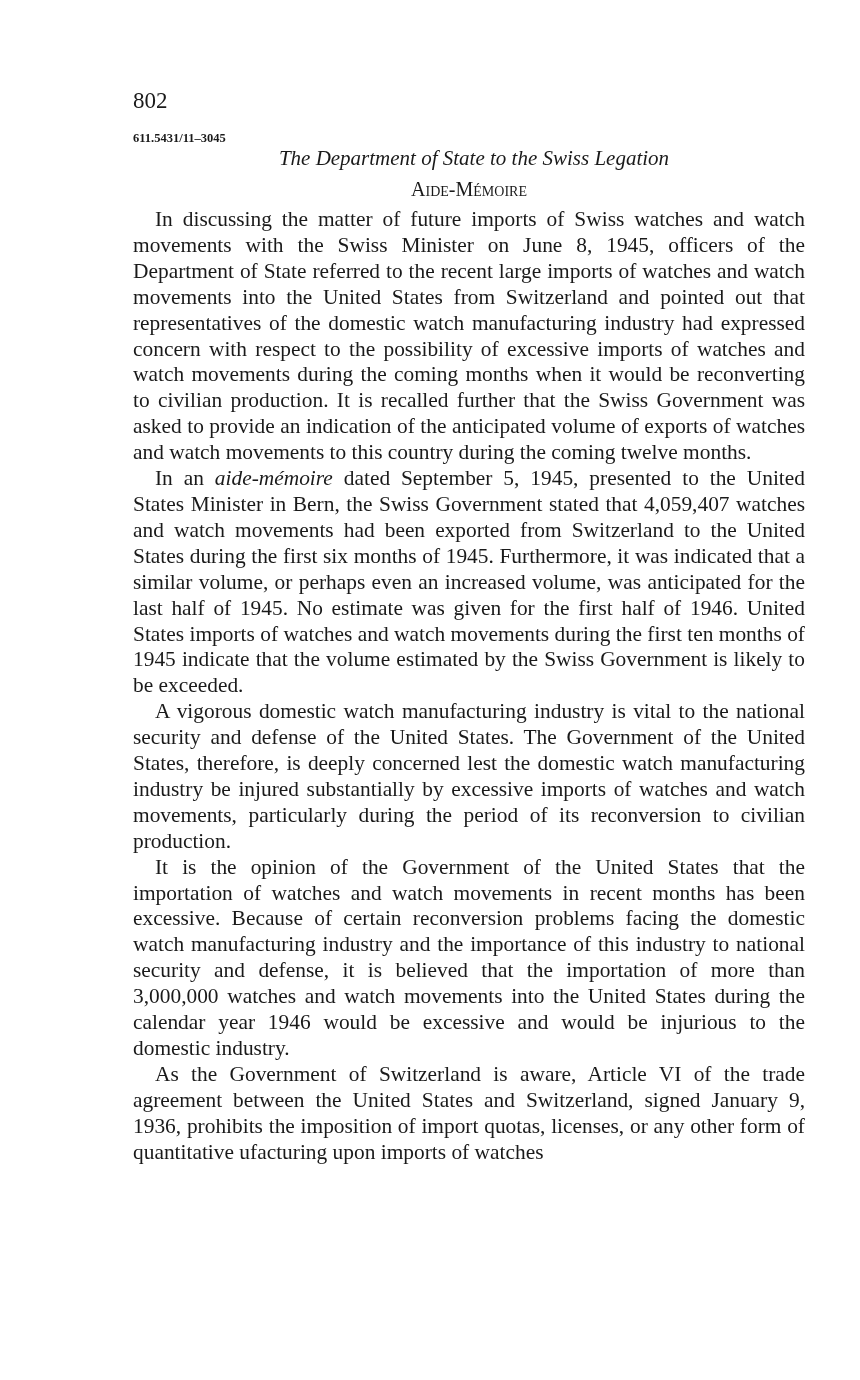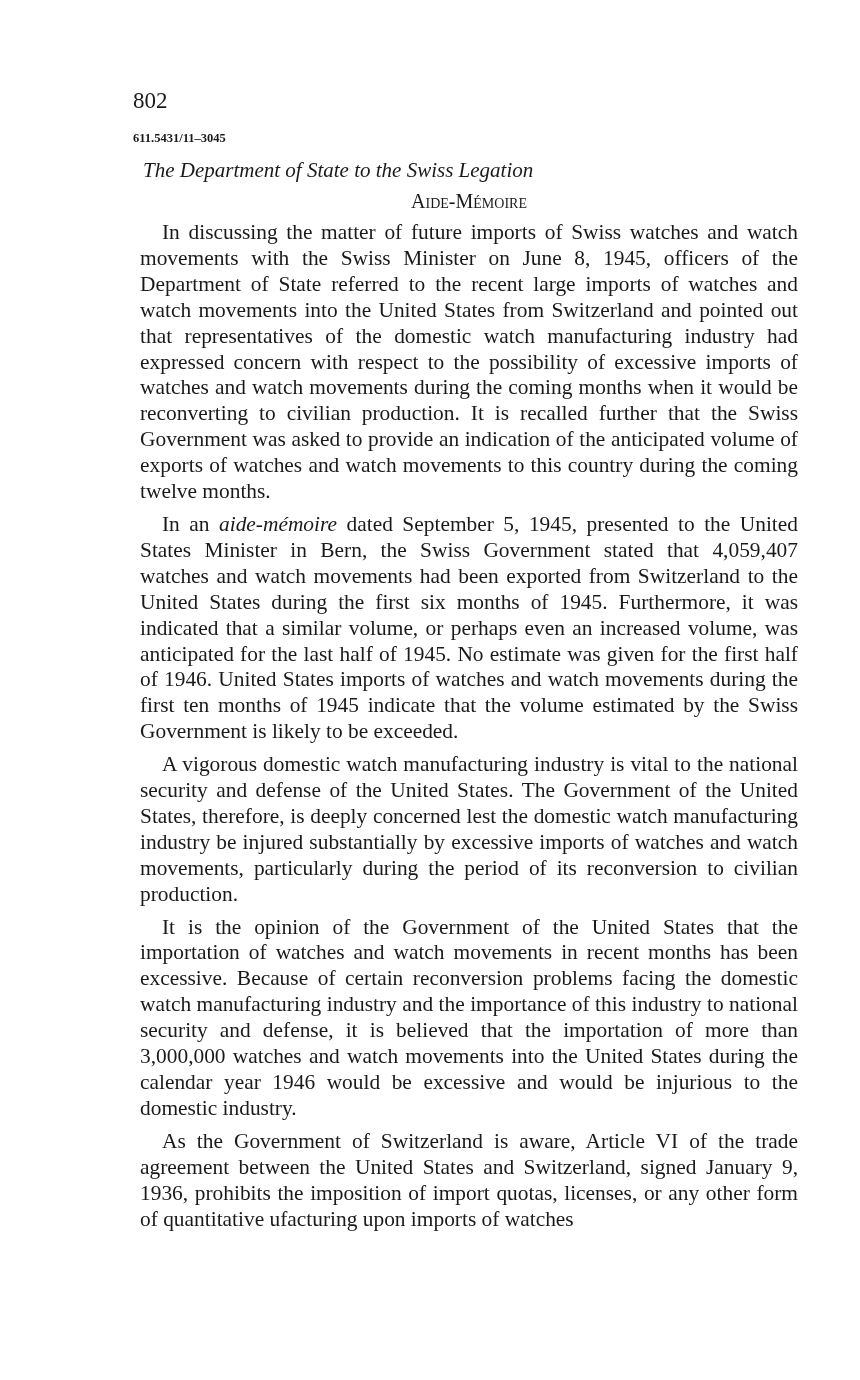--- a/index.html
+++ b/index.html
@@ -2,24 +2,24 @@
 <html><head>
 <meta charset="utf-8">
 <style>
   html, body { margin: 0; padding: 0; background: #ffffff; }
   body { width: 860px; height: 1380px; position: relative; overflow: hidden; color: #1a1a1a; font-family: "DejaVu Serif", "Liberation Serif", serif; }
   .page { position: absolute; left: 133px; top: 88px; width: 672px; }
   .header { display: flex; align-items: baseline; height: 32px; gap: 24px; }
   .page-num { font-size: 23px; width: 147px; font-family: "Liberation Serif", serif; }
   .running-head { font-size: 15px; letter-spacing: 1.6px; font-family: "Liberation Serif", serif; }
   .file-num { font-size: 12.5px; font-weight: bold; margin-top: 11px; font-family: "Liberation Serif", serif; }
-  .doc-title { font-style: italic; font-size: 21px; text-align: left; margin-top: 12px; font-family: "Liberation Serif", serif; padding-left: 10px; }
+  .doc-title { font-style: italic; font-size: 21px; text-align: center; margin-top: 0; font-family: "Liberation Serif", serif; padding-left: 10px; }
   .doc-type { text-align: center; font-size: 20px; margin-top: 7px; font-variant: small-caps; font-family: "Liberation Serif", serif; }
   .body-text { margin-top: 6px; }
-  .para { font-size: 21.4px; line-height: 25.9px; text-align: justify; text-indent: 22px; margin: 7px; font-family: "Liberation Serif", serif; hyphens: manual; }
+  .para { font-size: 21.4px; line-height: 25.9px; text-align: justify; text-indent: 22px; margin: 0; font-family: "Liberation Serif", serif; hyphens: manual; }
   .para em { font-style: italic; }
 </style>
 </head>
 <body>
 
 <div class="page">
   <div class="header">
     <span class="page-num">802</span>
   </div>
   <div class="file-num">611.5431/11–3045</div>

